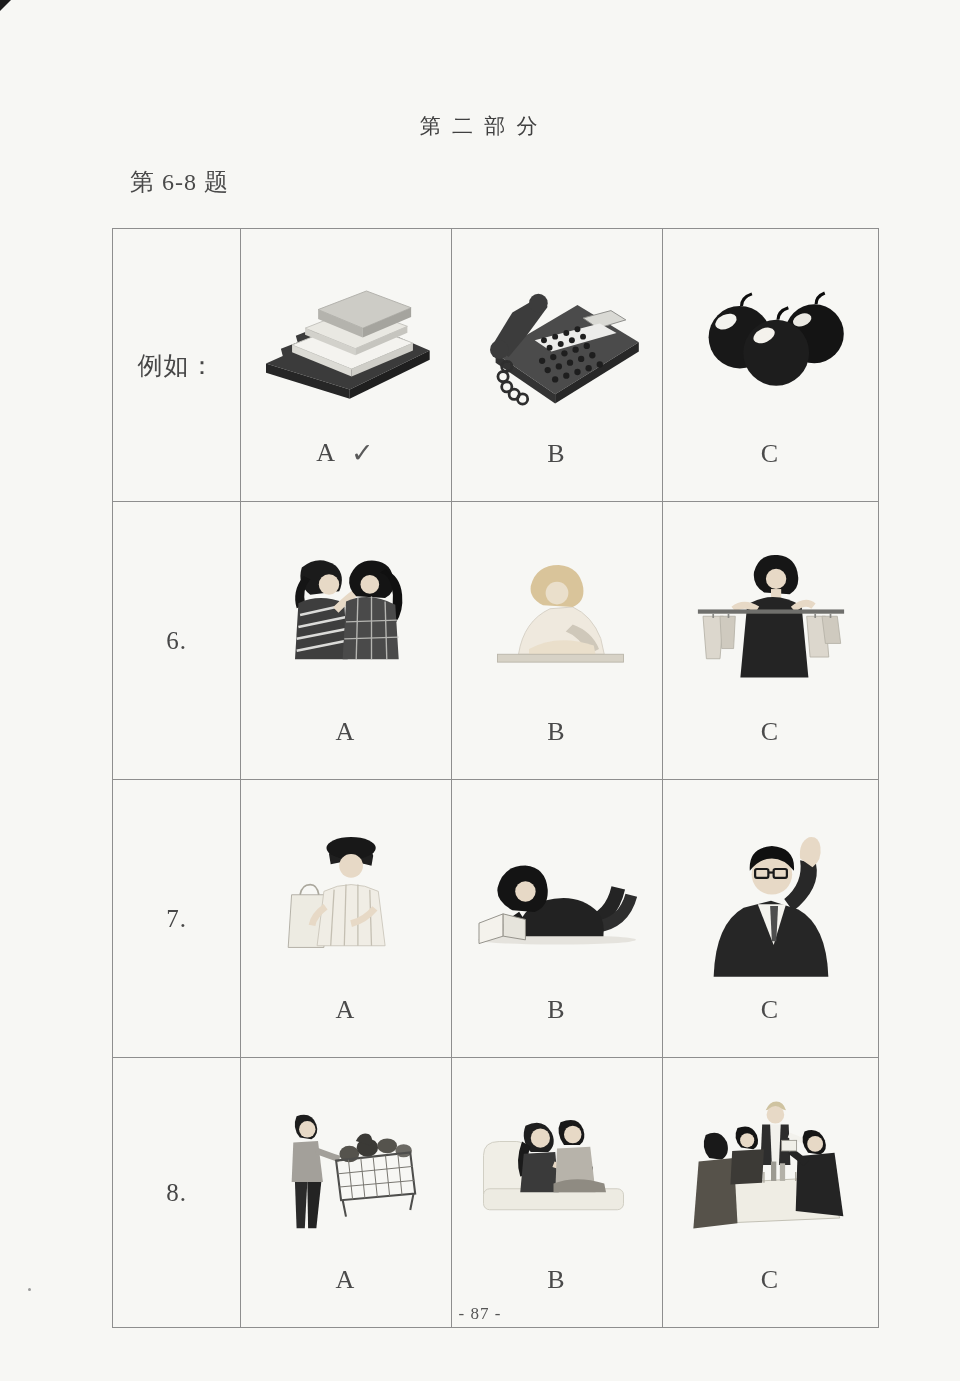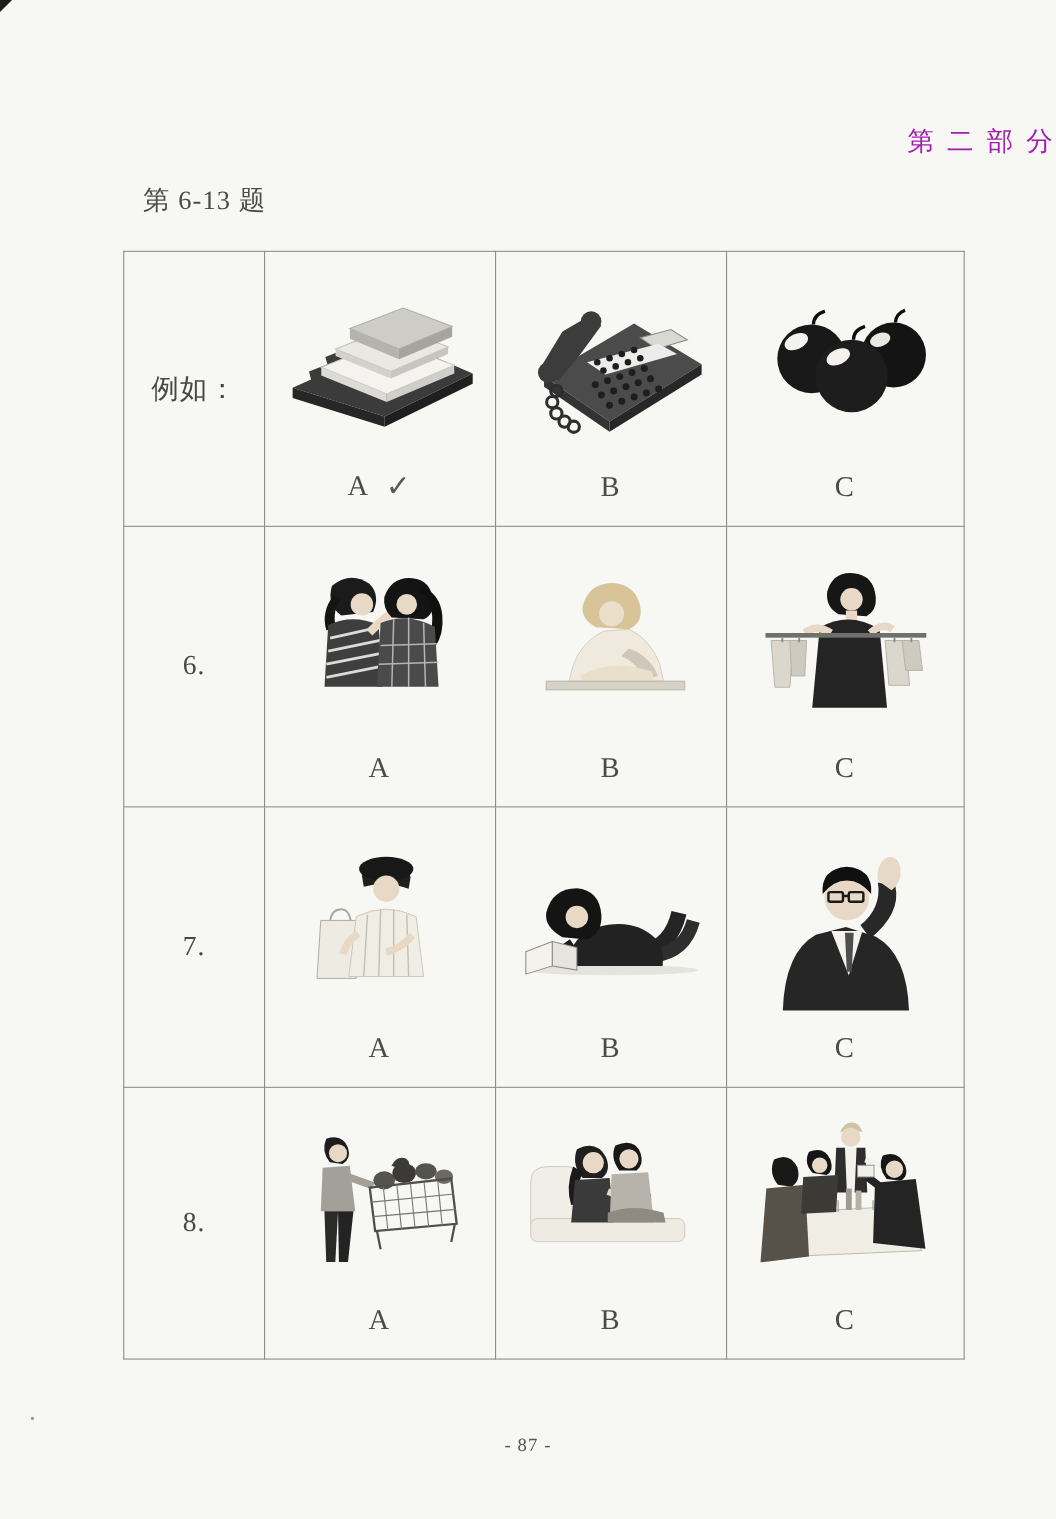--- a/index.html
+++ b/index.html
@@ -8,34 +8,34 @@
     background:#f7f7f4;
     font-family:"Liberation Serif","DejaVu Serif",serif;
     color:#454545;overflow:hidden;
   }
   .corner-artifact{
     position:absolute;top:0;left:0;width:0;height:0;
     border-top:11px solid #1c1c1c;border-right:11px solid transparent;
   }
   .title{
     position:absolute;top:112px;left:0;width:100%;
-    text-align:right;font-size:24px;letter-spacing:3px;color:#a21caf;
+    text-align:center;font-size:21px;letter-spacing:3px;color:#404040;
     font-weight:normal;margin:0;
   }
   .subtitle{
     position:absolute;top:166px;left:130px;
     font-size:24px;color:#4a4a4a;letter-spacing:1px;
   }
   table.qtable{
     position:absolute;left:112px;top:228px;
     border-collapse:collapse;table-layout:fixed;
     background:transparent;
   }
   table.qtable td{
-    border:1px solid #8e8e8e;padding:0;vertical-align:middle;
+    border:1px solid #8e8e8e;padding:12px;vertical-align:middle;
   }
   .label-cell{
     text-align:center;font-size:25px;color:#474747;letter-spacing:1px;
   }
   .opt{
     height:100%;display:flex;flex-direction:column;align-items:center;justify-content:flex-end;
   }
   .imgbox{
     flex:1;display:flex;align-items:center;justify-content:center;width:100%;
     padding-top:10px;
@@ -53,21 +53,21 @@
     position:absolute;left:28px;top:1288px;width:3px;height:3px;border-radius:50%;
     background:#9a9a9a;
   }
 </style>
 </head>
 <body>
 
 <div class="corner-artifact"></div>
 
 <h1 class="title">第 二 部 分</h1>
-<div class="subtitle">第 6-13 题</div>
+<div class="subtitle">第 6-8 题</div>
 
 <table class="qtable">
   <colgroup>
       <col style="width:128px">
       <col style="width:210px">
       <col style="width:210px">
       <col style="width:216px">
     </colgroup>
 
   <tbody>

